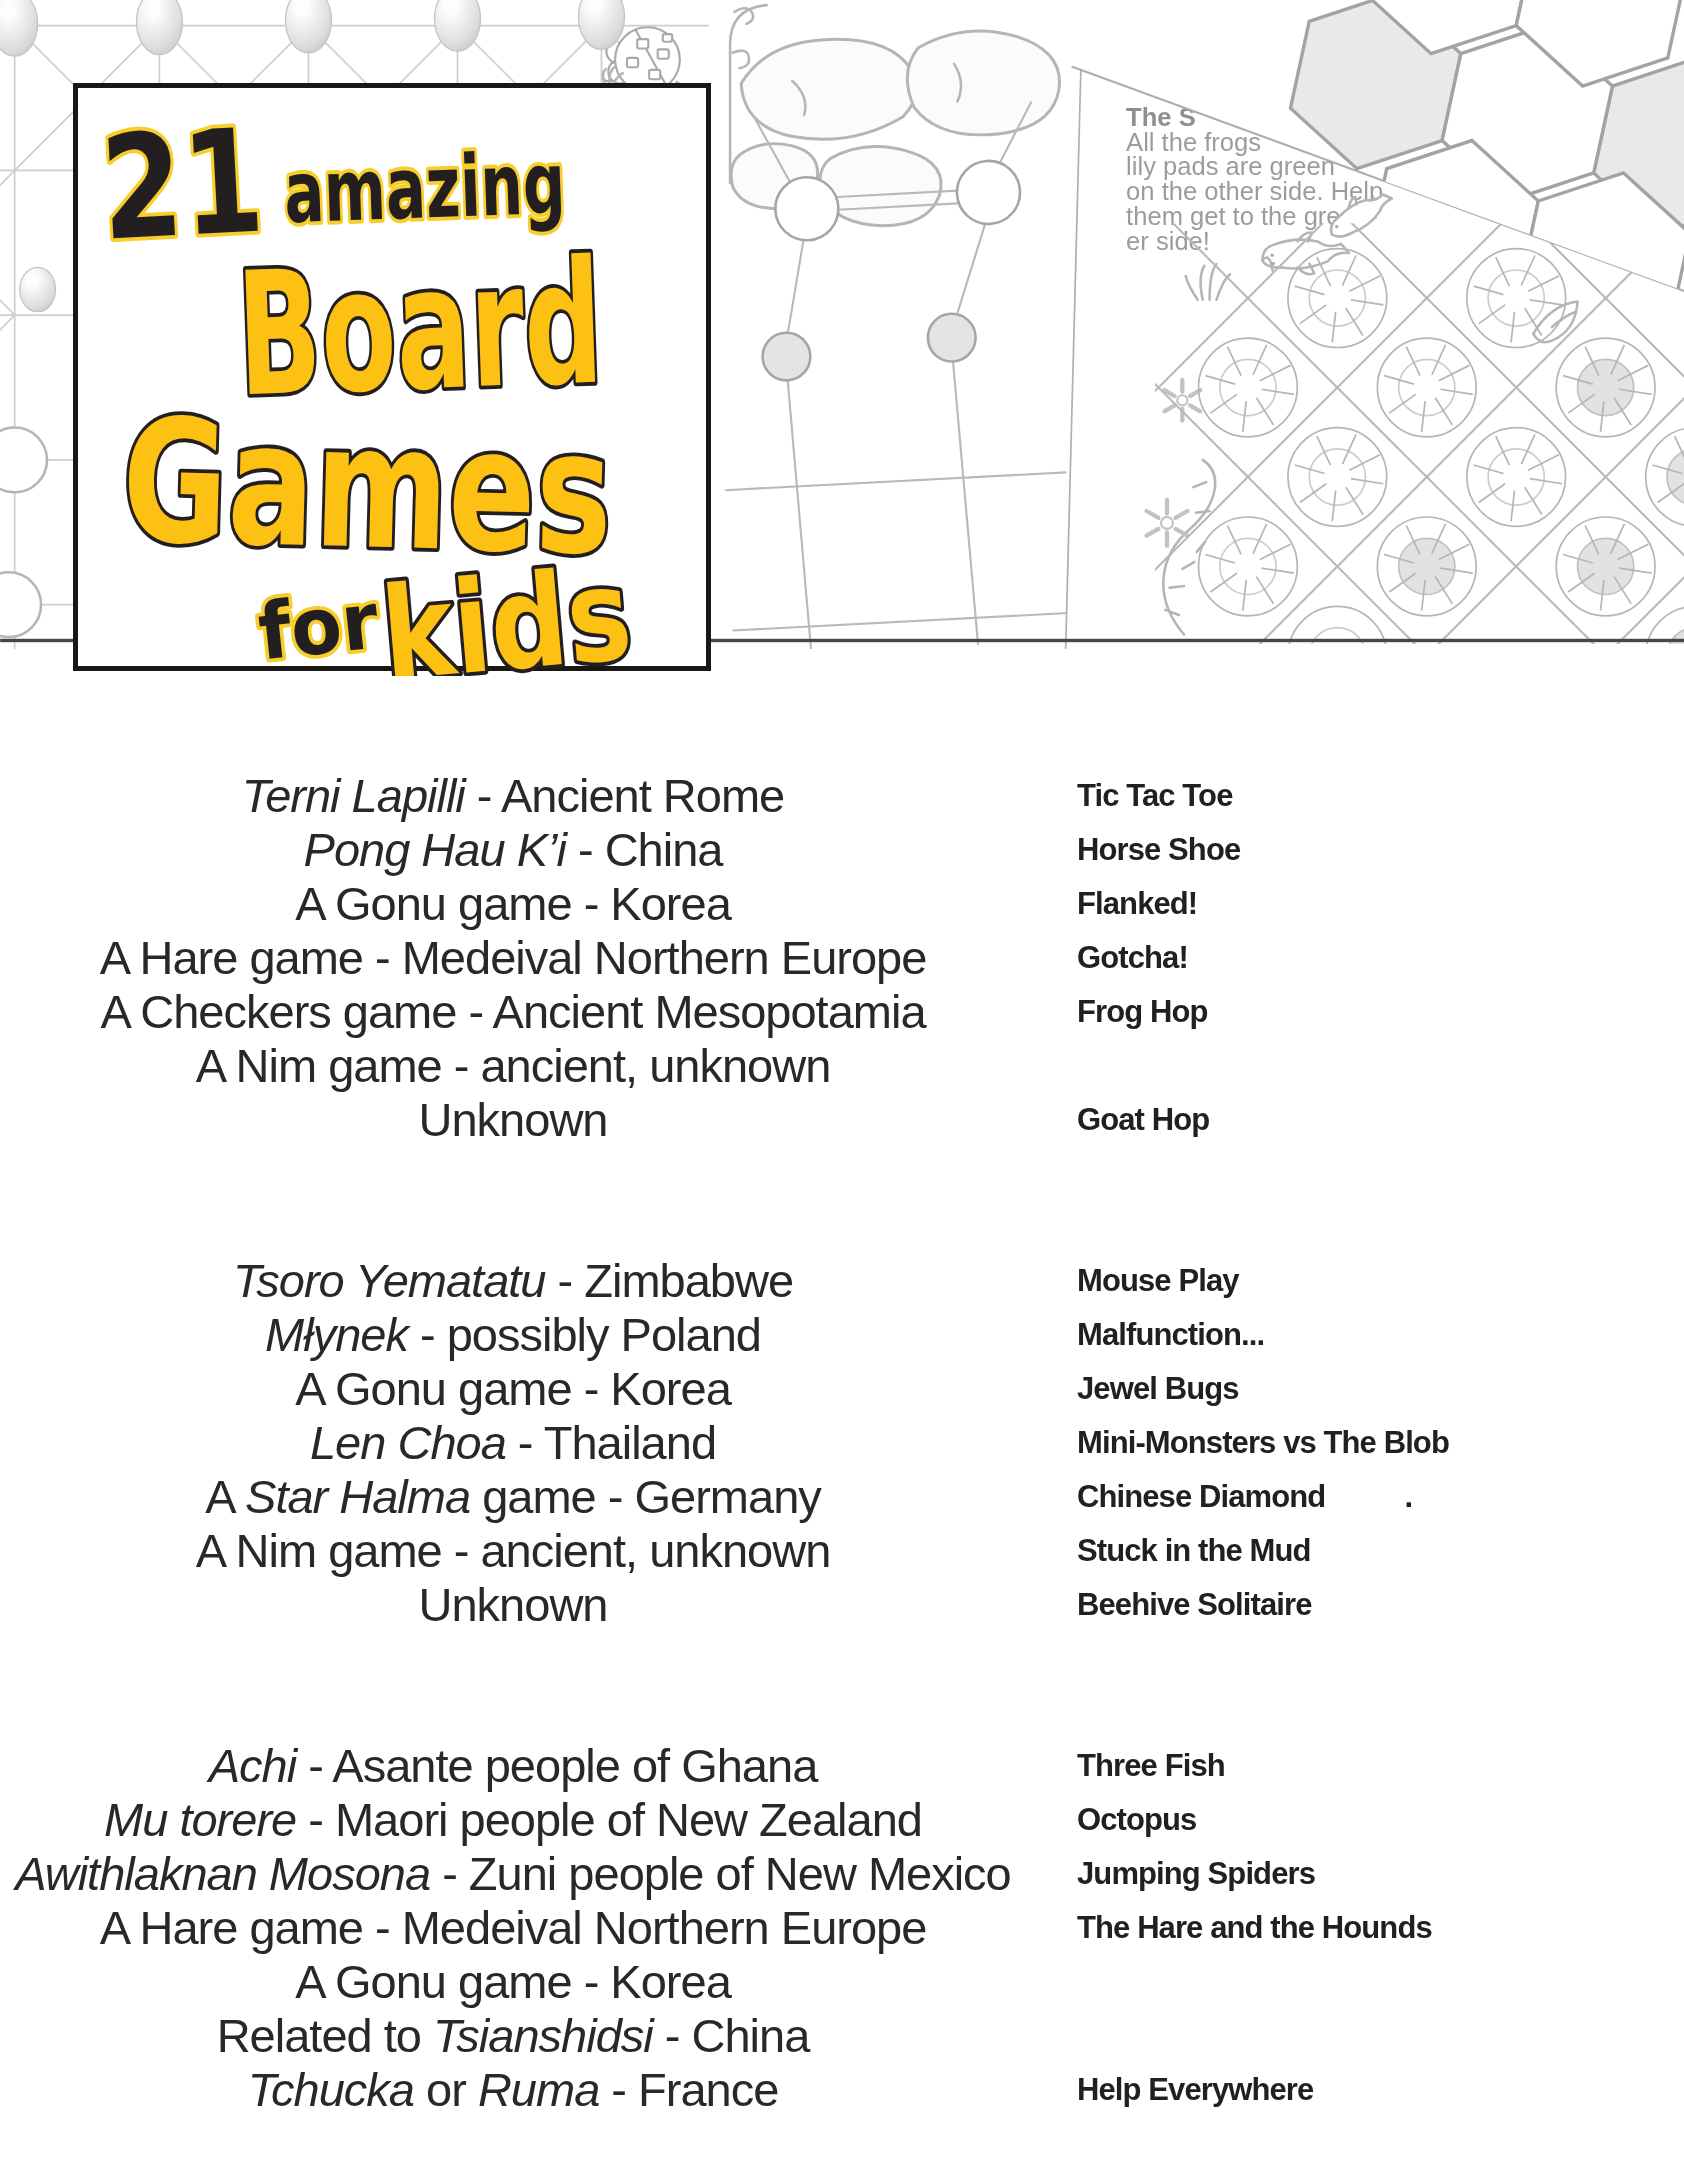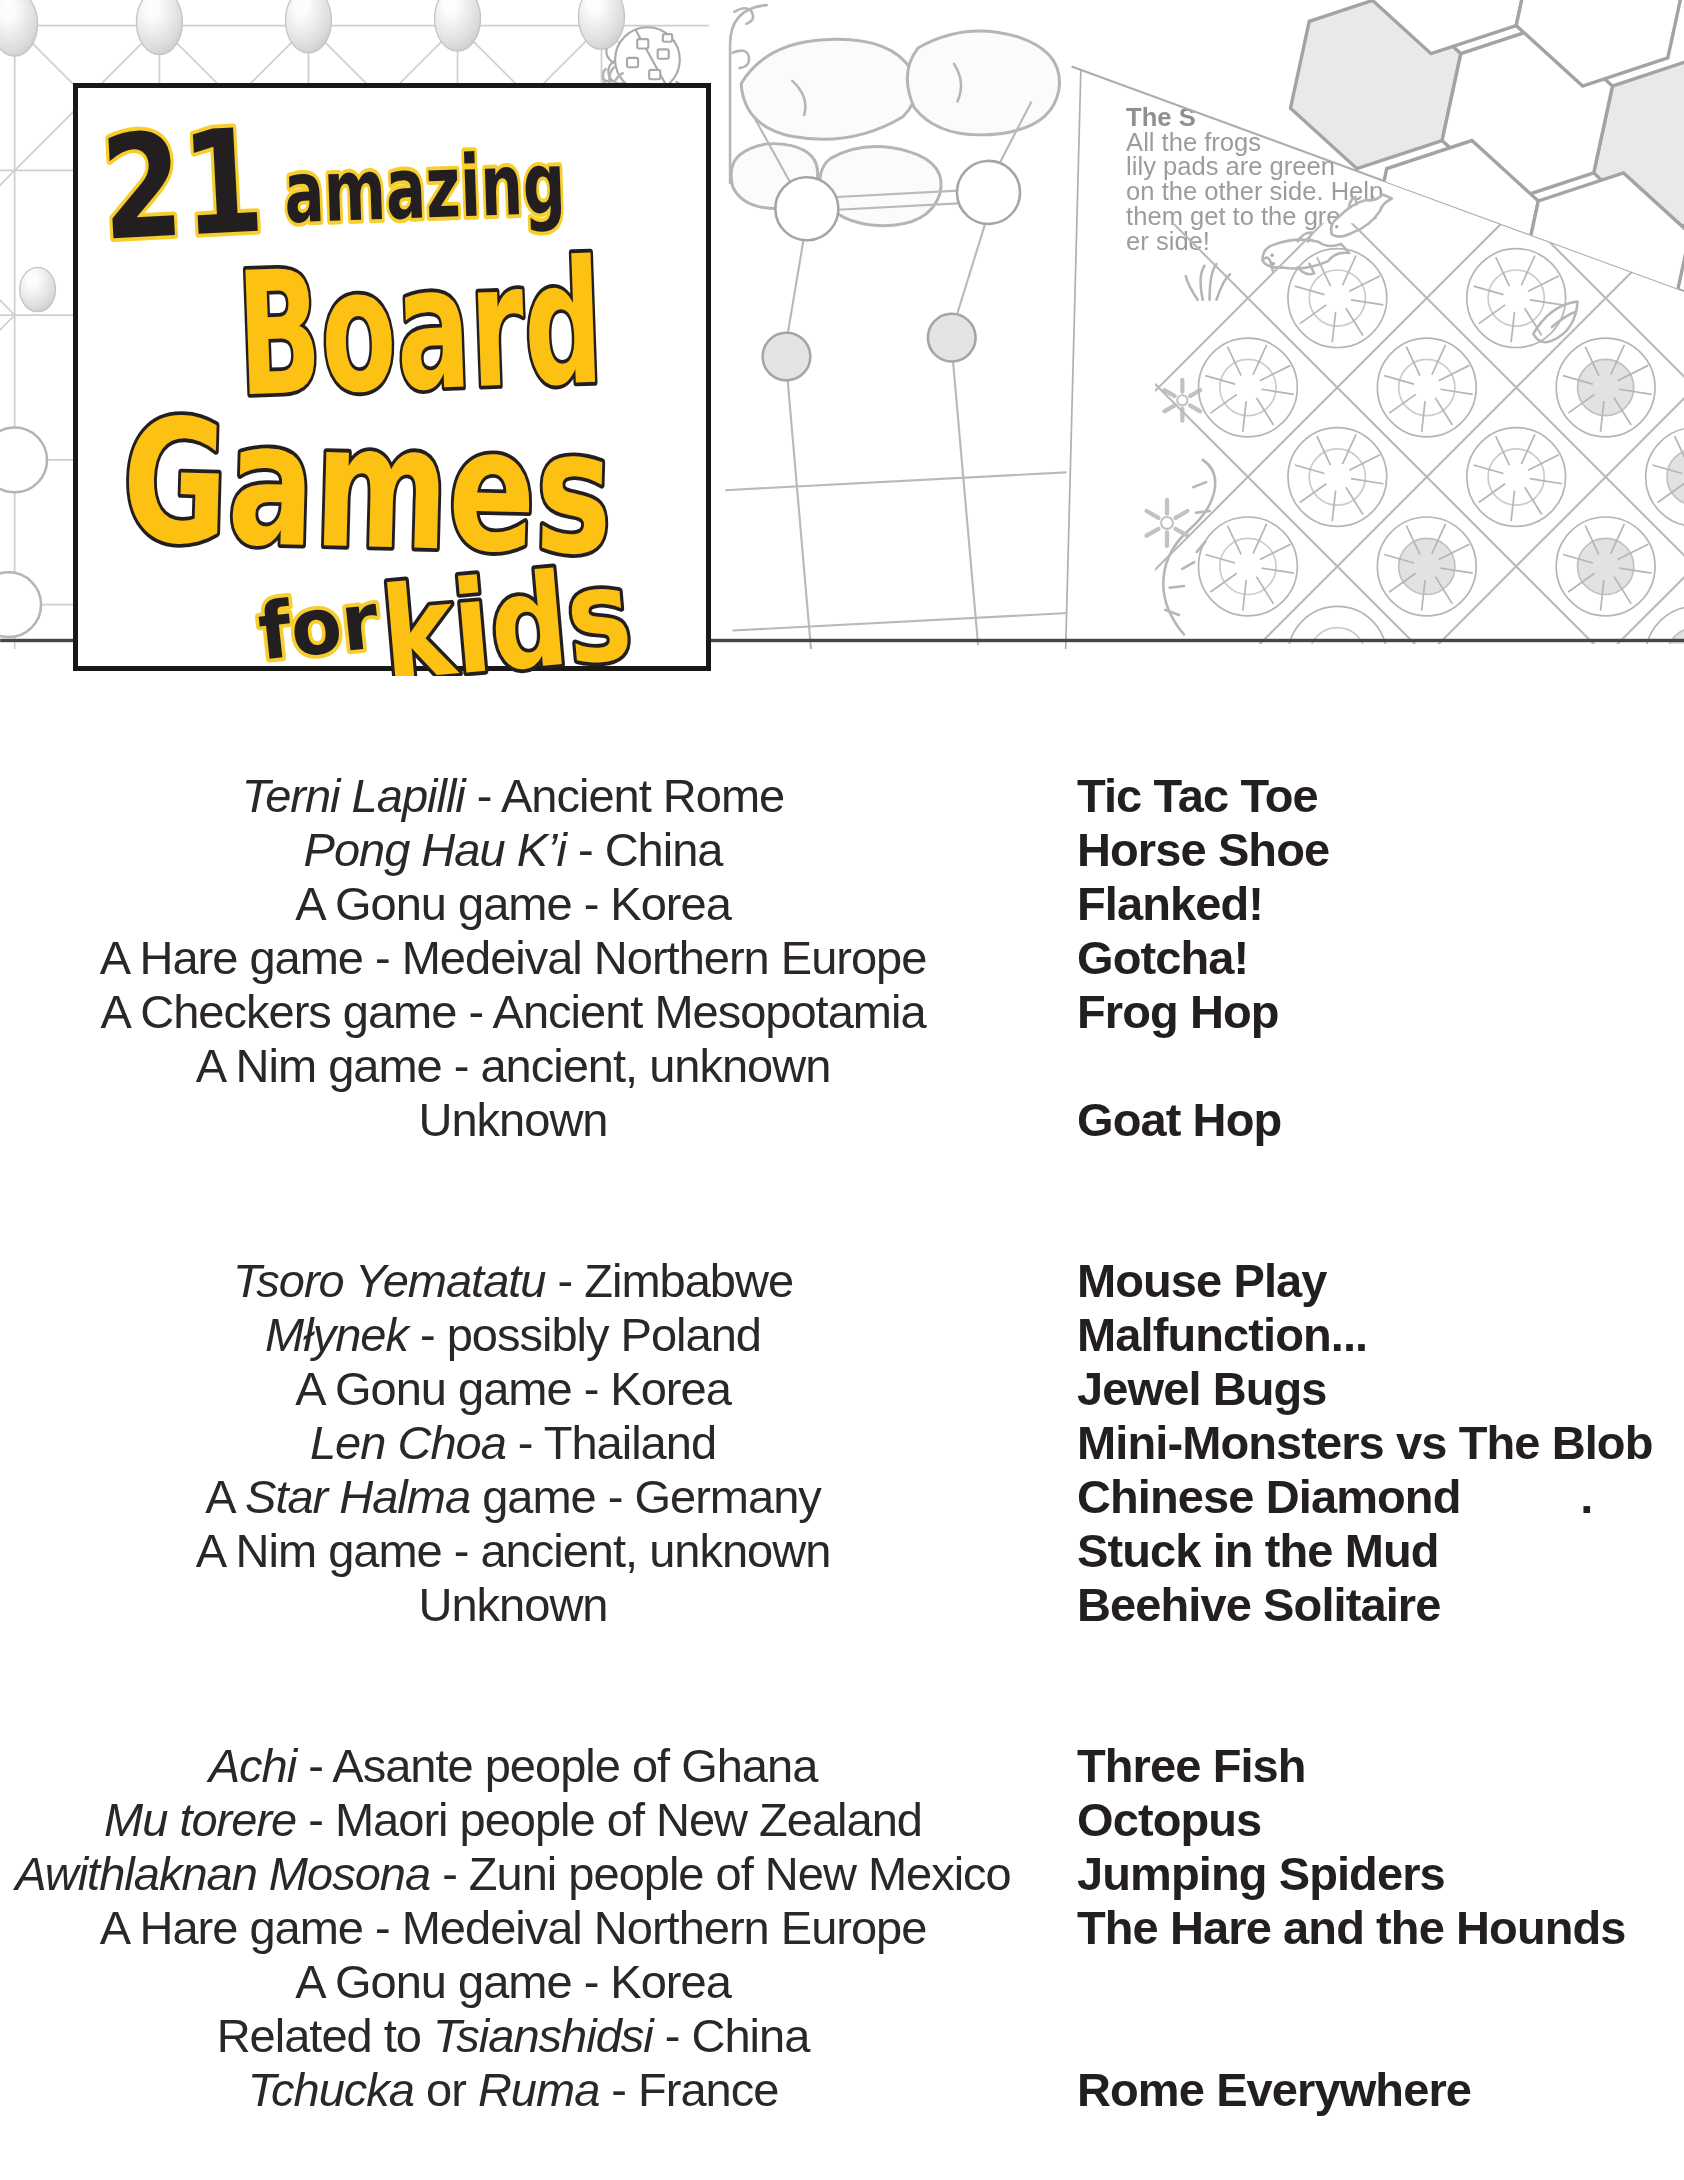--- a/index.html
+++ b/index.html
@@ -22,21 +22,21 @@
   
   .toc{position:absolute;top:769px;left:0;width:1685px;z-index:2}
   .toc-group{margin-bottom:107px}
   .toc-row{display:grid;grid-template-columns:1026px 1fr;column-gap:51px}
   .toc-origin{
     text-align:center;font-size:47px;line-height:54px;color:#2b2728;
     letter-spacing:-1px;white-space:nowrap;
   }
   .toc-origin i{font-style:italic}
   .toc-name{
-    font-weight:bold;font-size:47px;line-height:54px;color:#231f20;
+    font-weight:bold;font-size:31px;line-height:54px;color:#231f20;
     letter-spacing:-0.9px;white-space:nowrap;
   }
   .row-suffix{margin-left:2.55em}
   
   .lat{stroke:#cfcfcf;stroke-width:2;fill:none}
   .art{stroke:#b5b5b5;fill:none;stroke-width:3;stroke-linecap:round;stroke-linejoin:round}
   .rock{stroke:#b5b5b5;fill:#fbfbfb;stroke-width:3.5;stroke-linejoin:round}
   .gridl{stroke:#b9b9b9;stroke-width:2.5;fill:none}
   .noded{fill:#e4e4e4;stroke:#a5a5a5;stroke-width:3}
   .nodew{fill:#ffffff;stroke:#a5a5a5;stroke-width:3}
@@ -506,17 +506,17 @@
         <div class="toc-name"><span>The Hare and the Hounds</span></div>
       </div>
       <div class="toc-row">
         <div class="toc-origin"><span>A Gonu game - Korea</span></div>
       </div>
       <div class="toc-row">
         <div class="toc-origin"><span>Related to </span><i>Tsianshidsi</i><span> - China</span></div>
       </div>
       <div class="toc-row">
         <div class="toc-origin"><i>Tchucka</i><span> or </span><i>Ruma</i><span> - France</span></div>
-        <div class="toc-name"><span>Rome Everywhere</span></div>
+        <div class="toc-name"><span>Help Everywhere</span></div>
       </div>
     </div>
   </section>
 
 
 </body></html>

